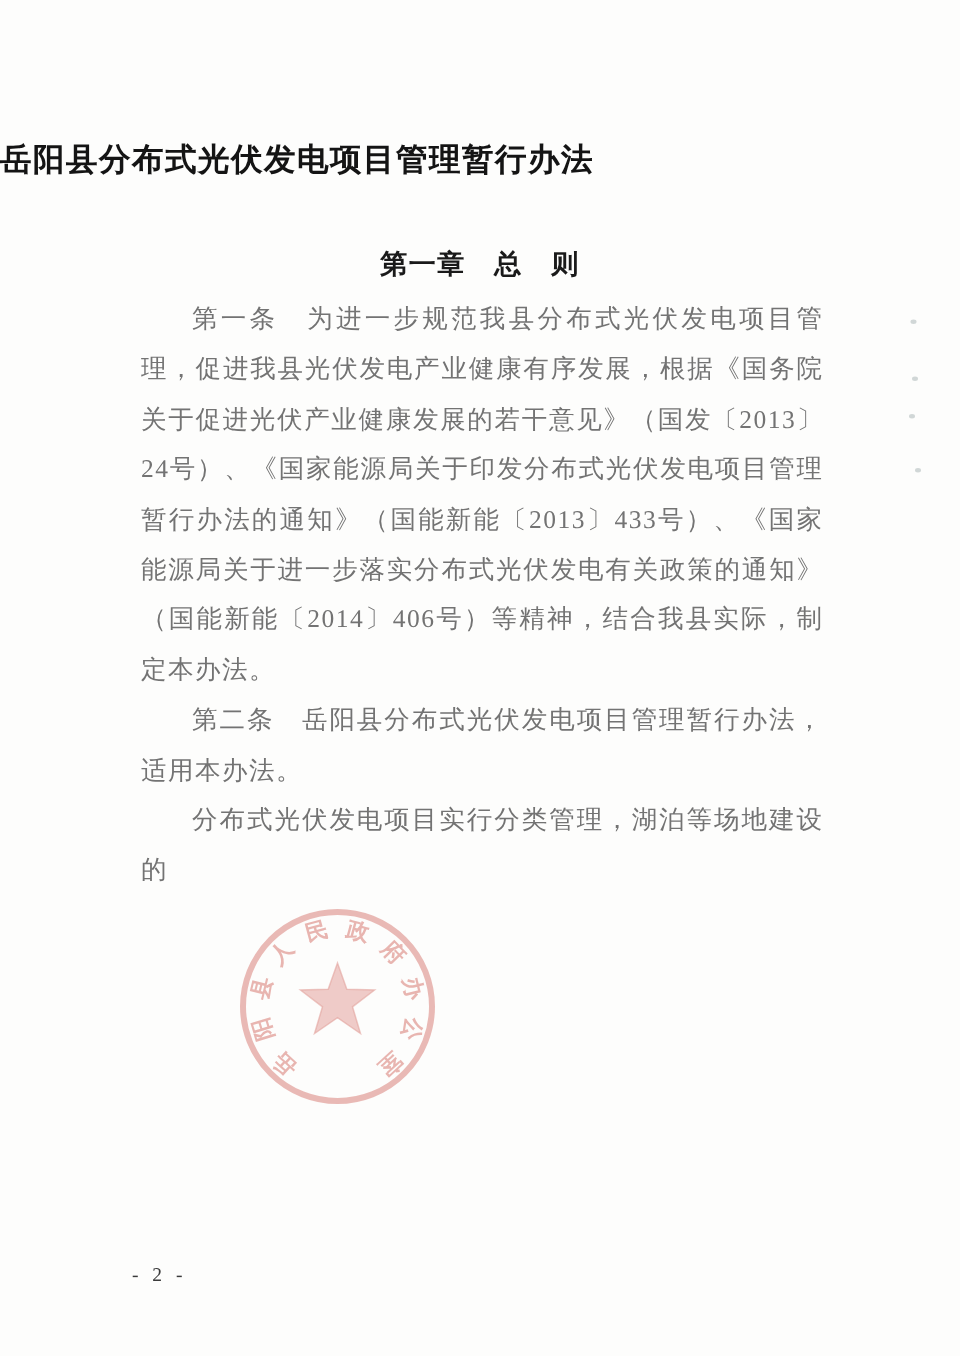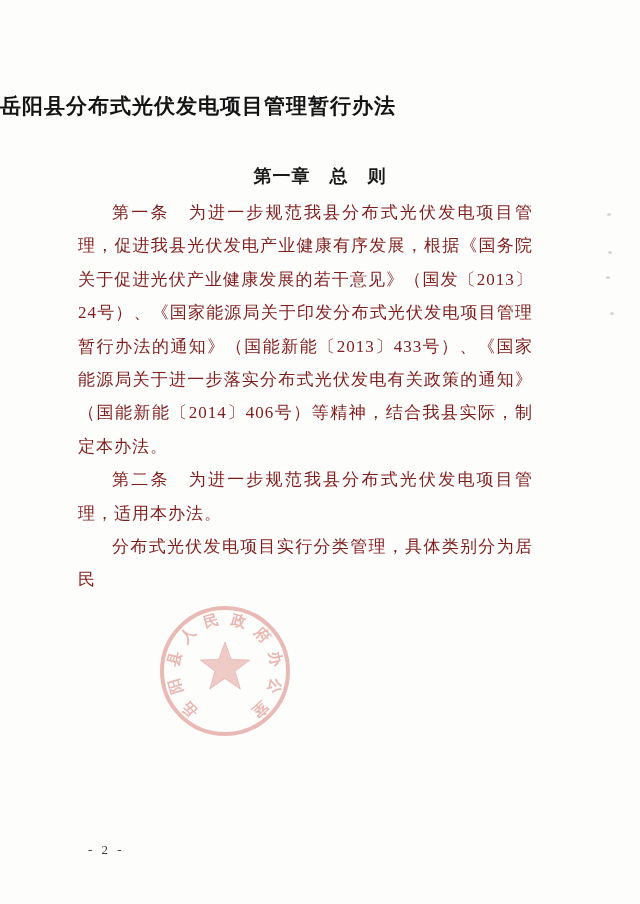--- a/index.html
+++ b/index.html
@@ -37,27 +37,27 @@
     text-align: center;
     font-size: 18px;
     font-weight: bold;
     letter-spacing: 1px;
     color: #1a1a1a;
     font-family: Liberation Mono, monospace;
   }
   .doc-body {
     position: absolute;
     top: 196px;
-    left: 78px;
+    left: 94px;
     width: 455px;
     font-size: 17px;
     line-height: 33.4px;
     letter-spacing: 1px;
     text-align: justify;
-    color: #7f1d1d;
+    color: #737373;
   }
   .doc-body p {
     margin: 0;
     text-indent: 2em;
   }
   .page-number {
     position: absolute;
     left: 88px;
     bottom: 46px;
     font-size: 13px;
@@ -104,22 +104,22 @@
       </text>
     </svg>
   </div>
 
   <h1 class="doc-title">岳阳县分布式光伏发电项目管理暂行办法</h1>
 
   <h2 class="chapter-heading">第一章　总　则</h2>
 
   <div class="doc-body">
     <p>第一条　为进一步规范我县分布式光伏发电项目管理，促进我县光伏发电产业健康有序发展，根据《国务院关于促进光伏产业健康发展的若干意见》（国发〔2013〕24号）、《国家能源局关于印发分布式光伏发电项目管理暂行办法的通知》（国能新能〔2013〕433号）、《国家能源局关于进一步落实分布式光伏发电有关政策的通知》（国能新能〔2014〕406号）等精神，结合我县实际，制定本办法。</p>
-    <p>第二条　为进一步规范我县分布式光伏发电项目管理，适用本办法。</p>
-    <p>分布式光伏发电项目实行分类管理，具体类别分为居民</p>
+    <p>第二条　岳阳县分布式光伏发电项目管理暂行办法，适用本办法。</p>
+    <p>分布式光伏发电项目实行分类管理，湖泊等场地建设的</p>
   </div>
 
   <span class="margin-dot dot-1"></span>
   <span class="margin-dot dot-2"></span>
   <span class="margin-dot dot-3"></span>
   <span class="margin-dot dot-4"></span>
 
   <div class="page-number">- 2 -</div>
 
 </div>

